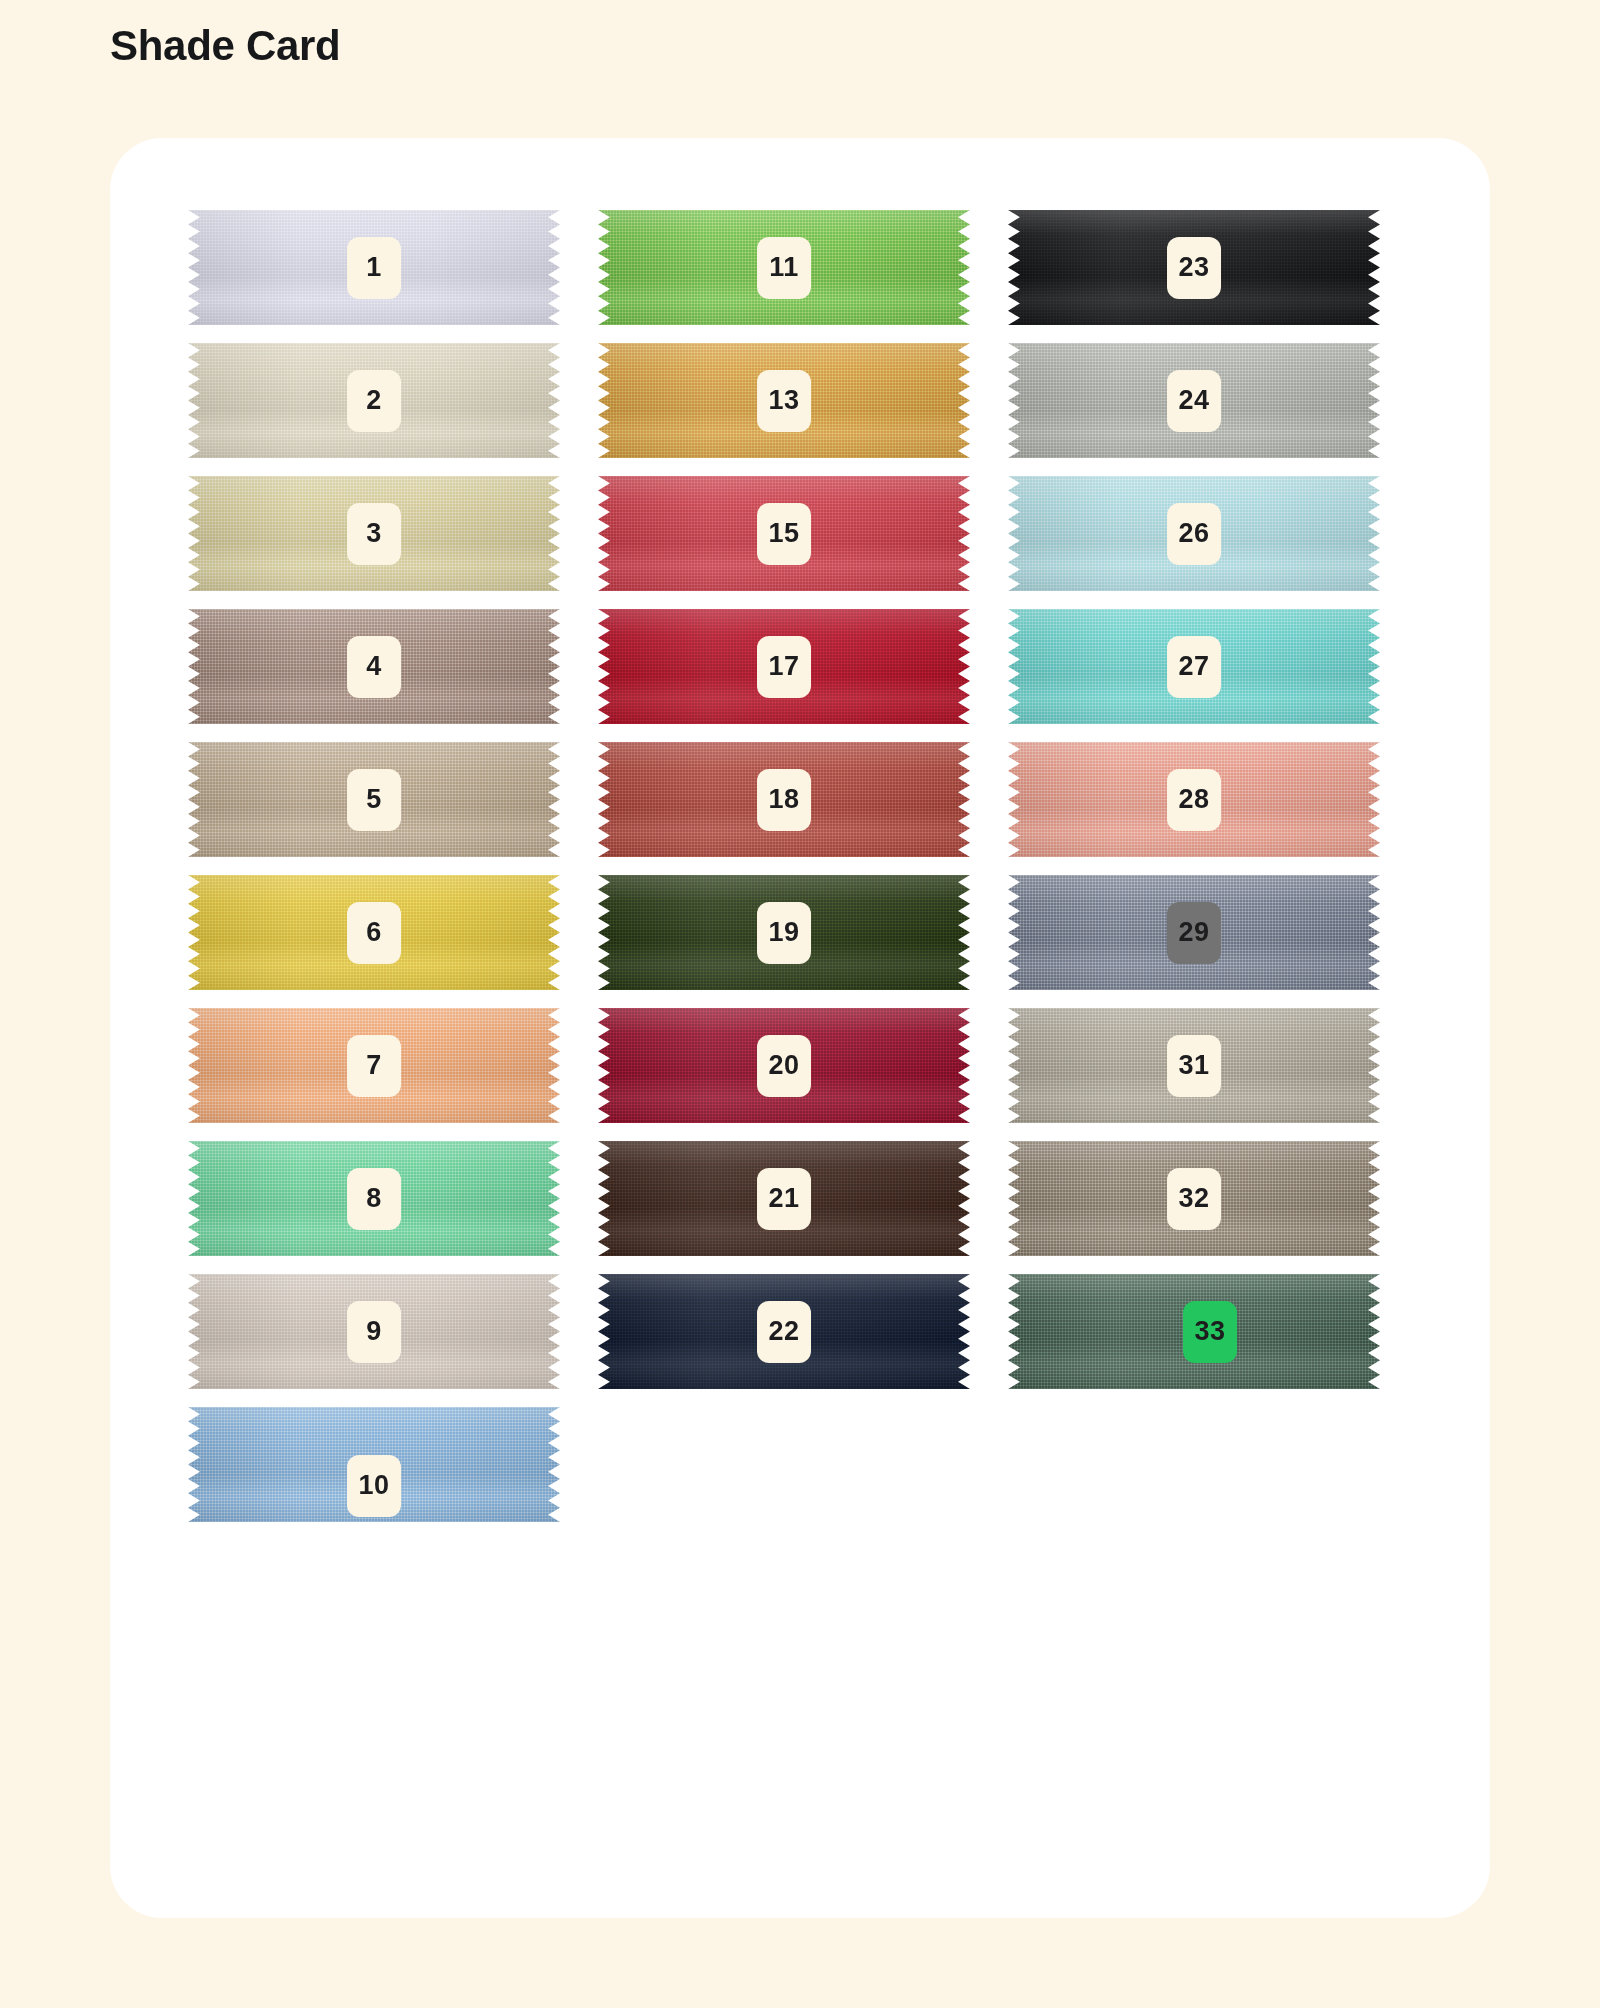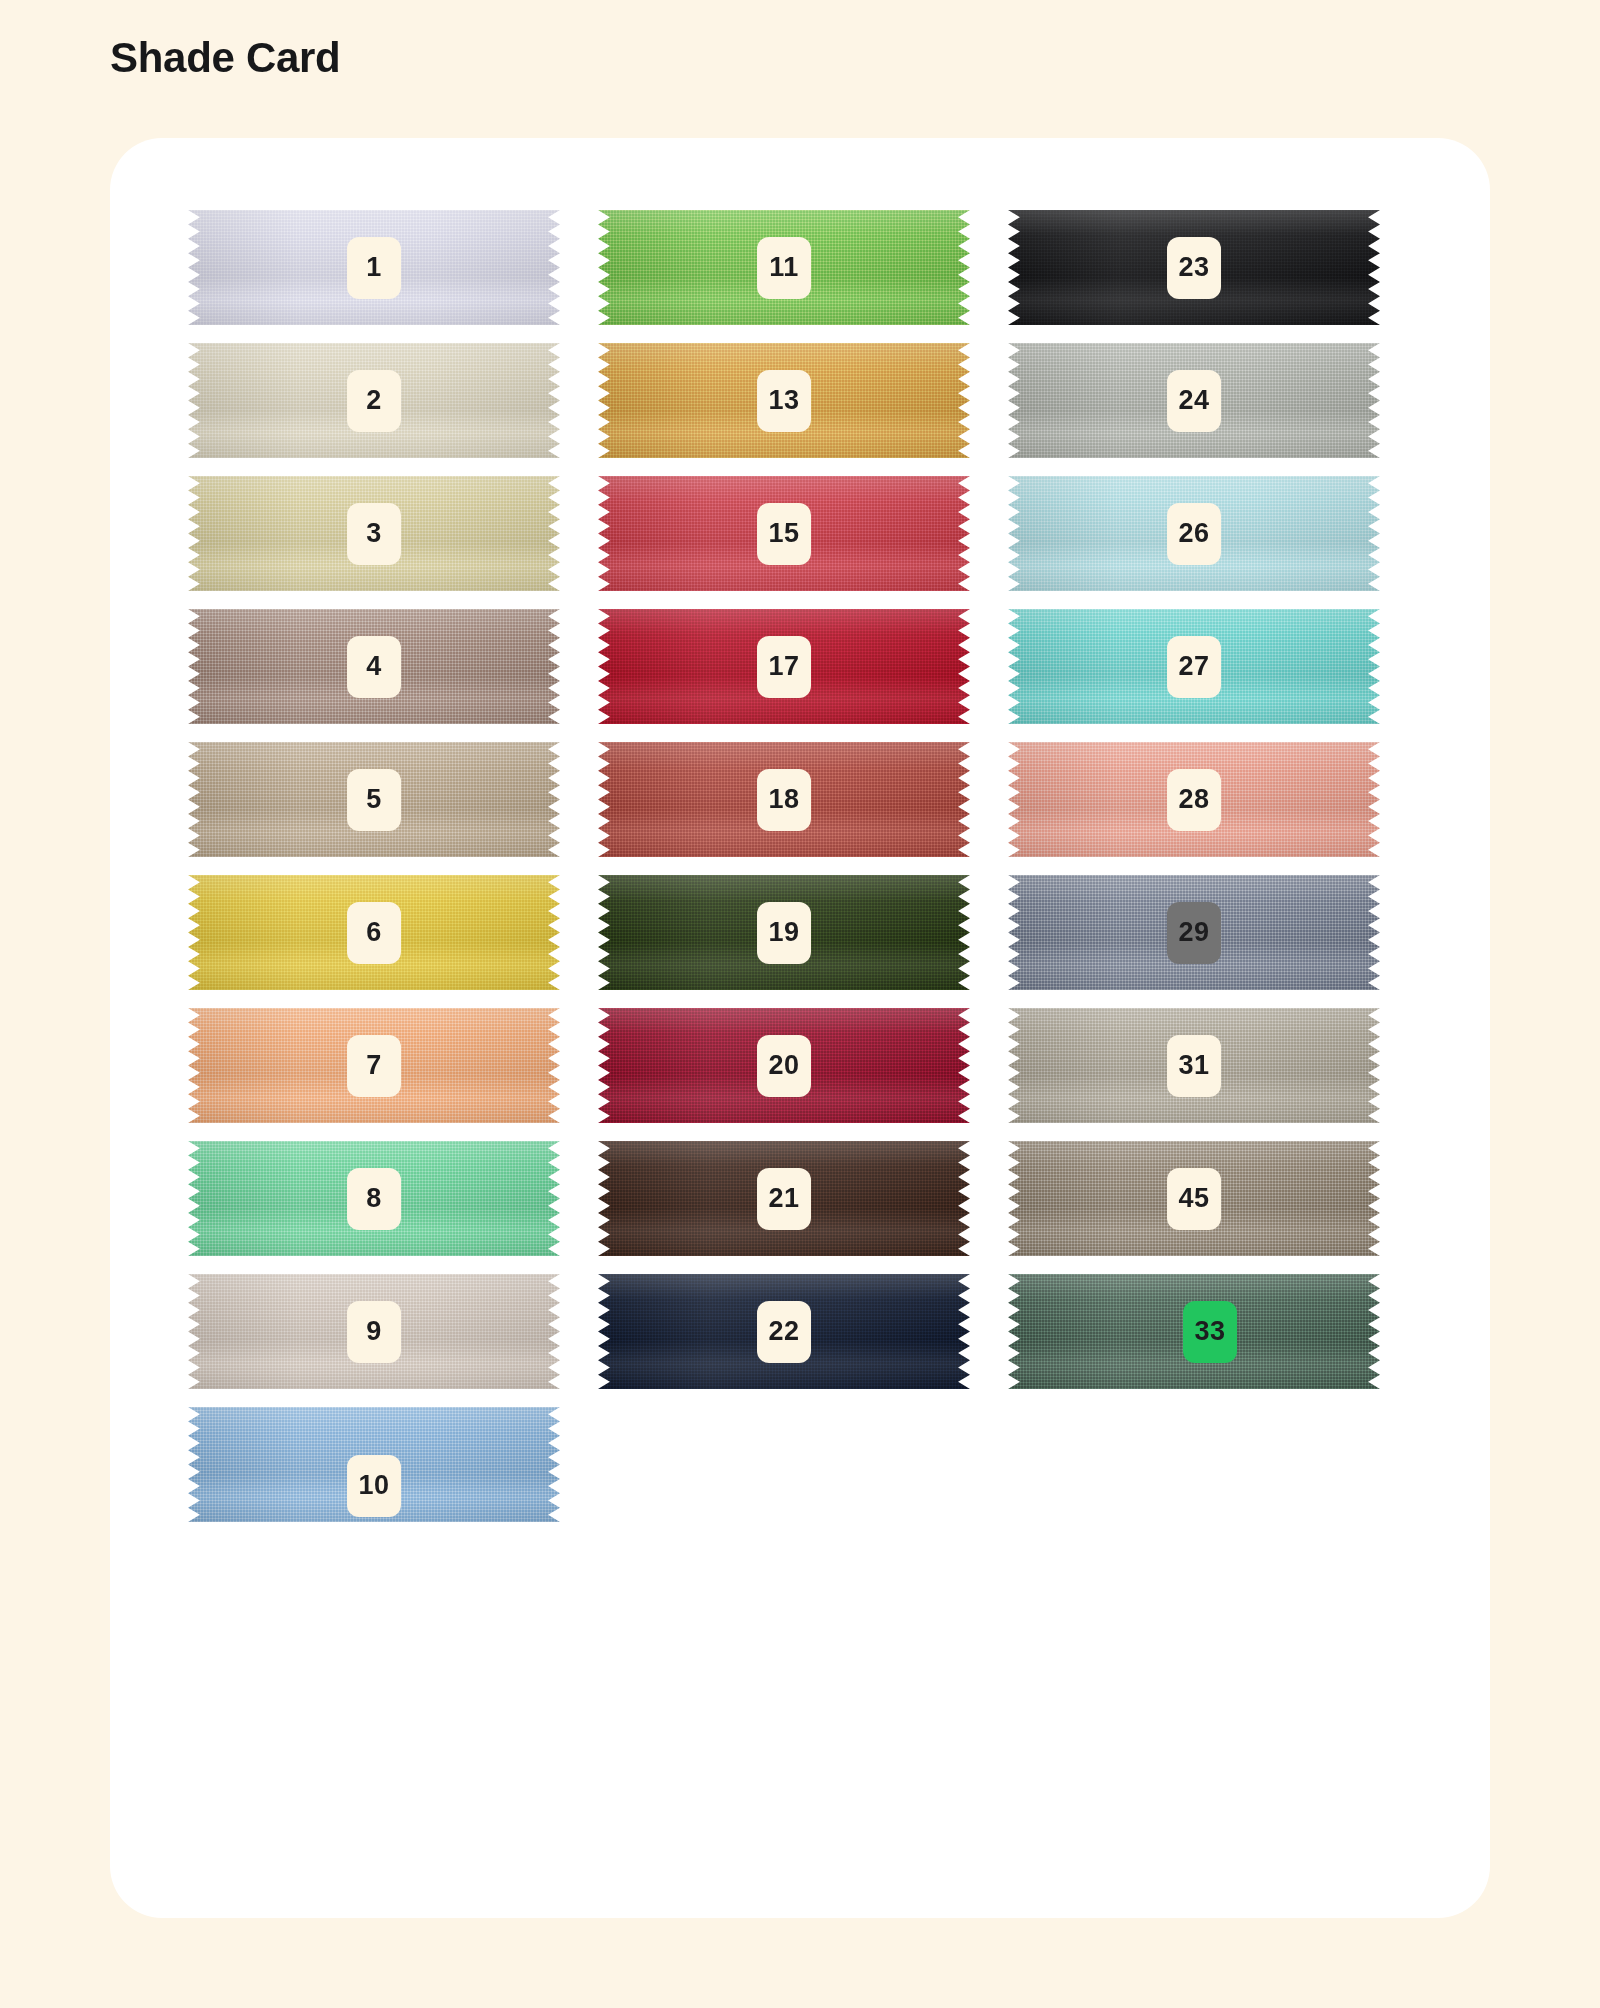--- a/index.html
+++ b/index.html
@@ -19,21 +19,21 @@
     position: relative;
     width: 1600px;
     height: 2008px;
     background: #fdf5e6;
     overflow: hidden;
   }
 
   .page-title {
     position: absolute;
     left: 110px;
-    top: 34px;
+    top: 22px;
     font-size: 42px;
     font-weight: bold;
     letter-spacing: -0.3px;
     color: #17181a;
   }
 
   .card {
     position: absolute;
     left: 110px;
     top: 138px;
@@ -282,21 +282,21 @@
           <div class="swatch">
             <div class="fabric" style="background: rgb(131, 139, 155);"></div>
             <div class="chip" style="background: #737373; color: rgb(29, 29, 31);">29</div>
           </div>
           <div class="swatch">
             <div class="fabric" style="background: rgb(179, 173, 160);"></div>
             <div class="chip" style="background: rgb(253, 245, 227); color: rgb(29, 29, 31);">31</div>
           </div>
           <div class="swatch">
             <div class="fabric" style="background: rgb(154, 143, 128);"></div>
-            <div class="chip" style="background: rgb(253, 245, 227); color: rgb(29, 29, 31);">45</div>
+            <div class="chip" style="background: rgb(253, 245, 227); color: rgb(29, 29, 31);">32</div>
           </div>
           <div class="swatch">
             <div class="fabric" style="background: rgb(79, 107, 92);"></div>
             <div class="chip" style="background: #22c55e; color: rgb(29, 29, 31); margin-left: 32px;">33</div>
           </div>
         </div>
 
     </div>
   </div>
 

